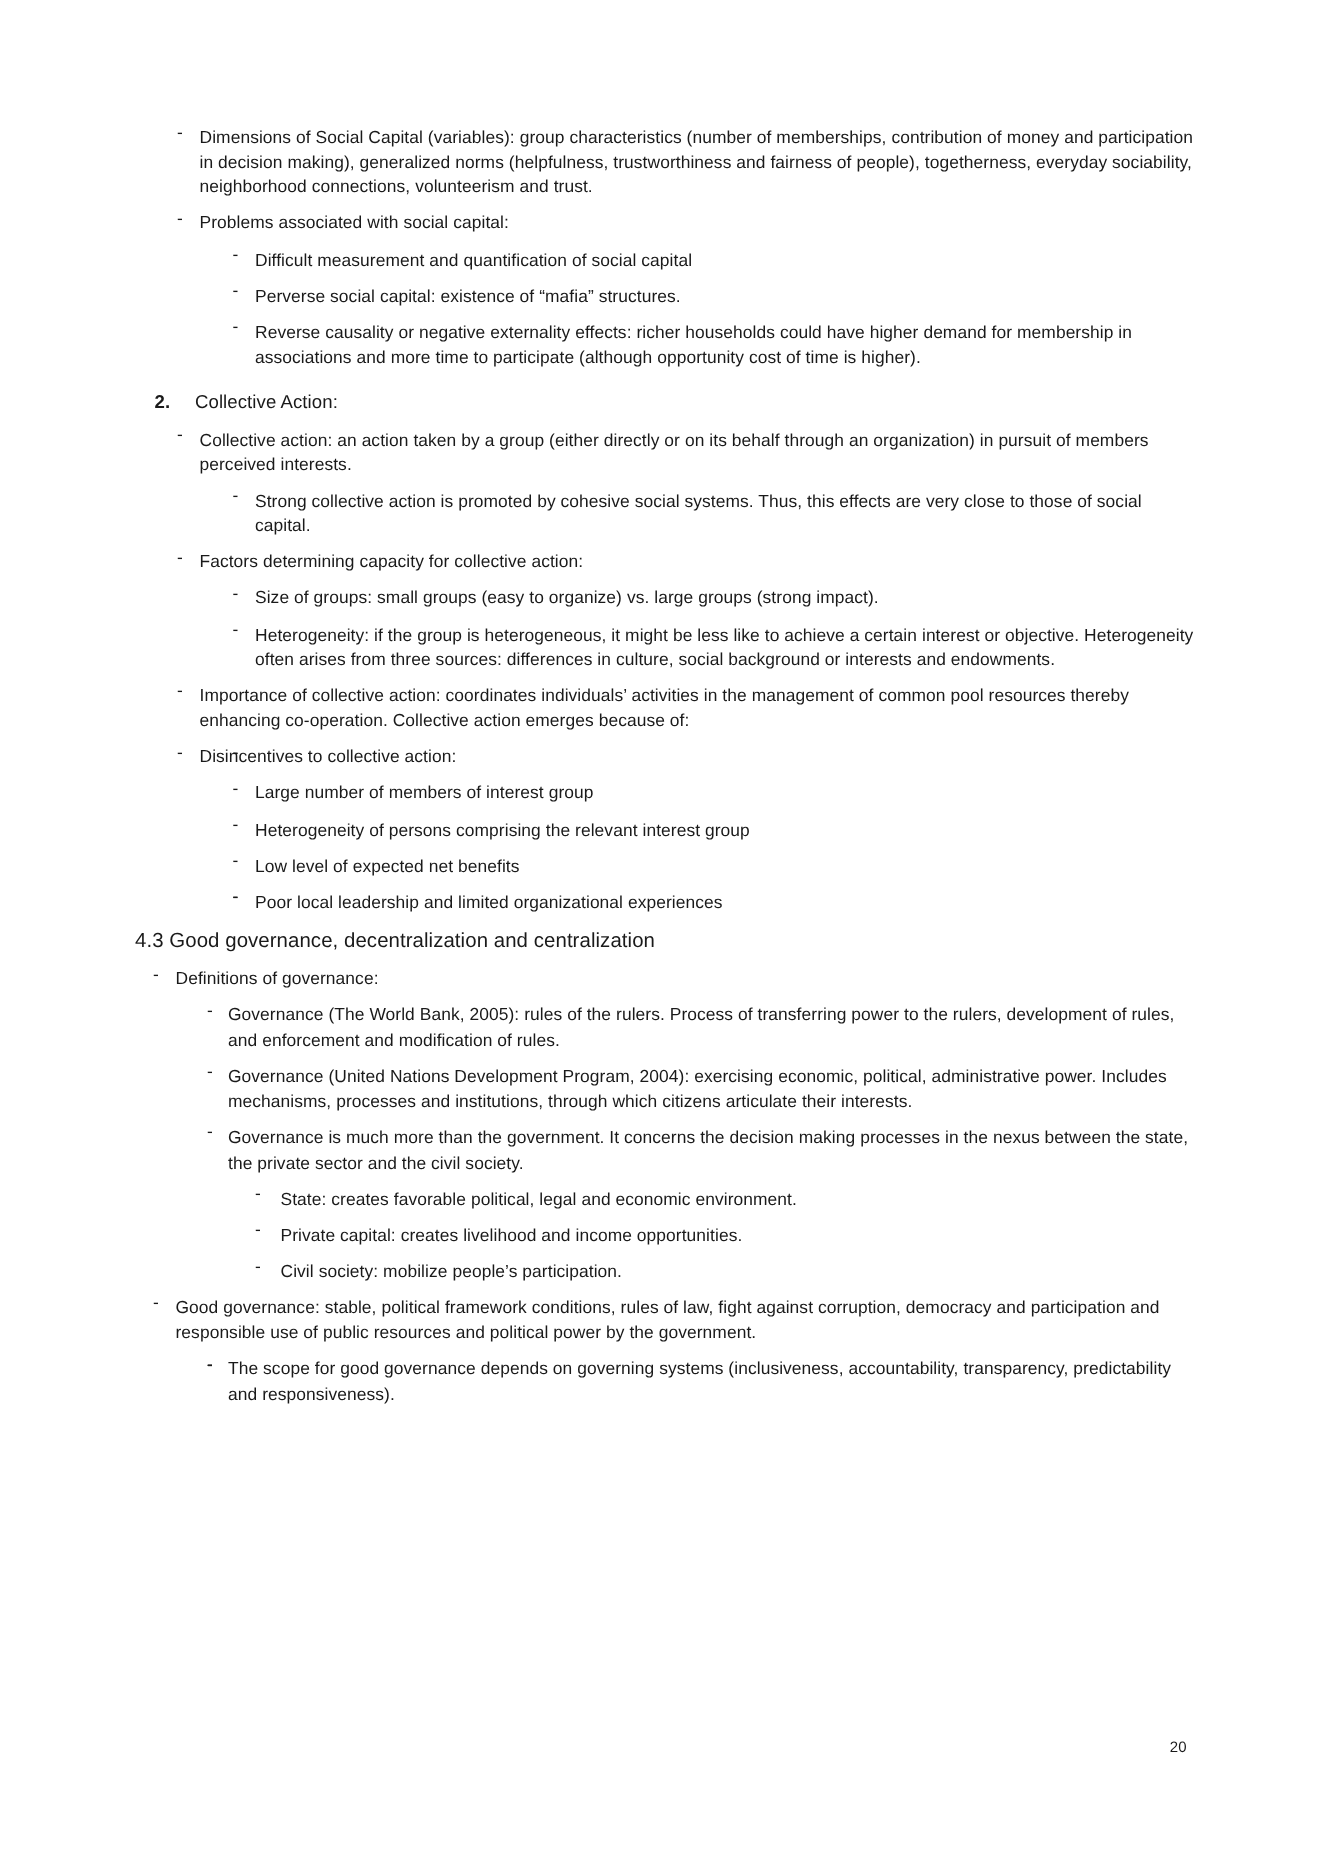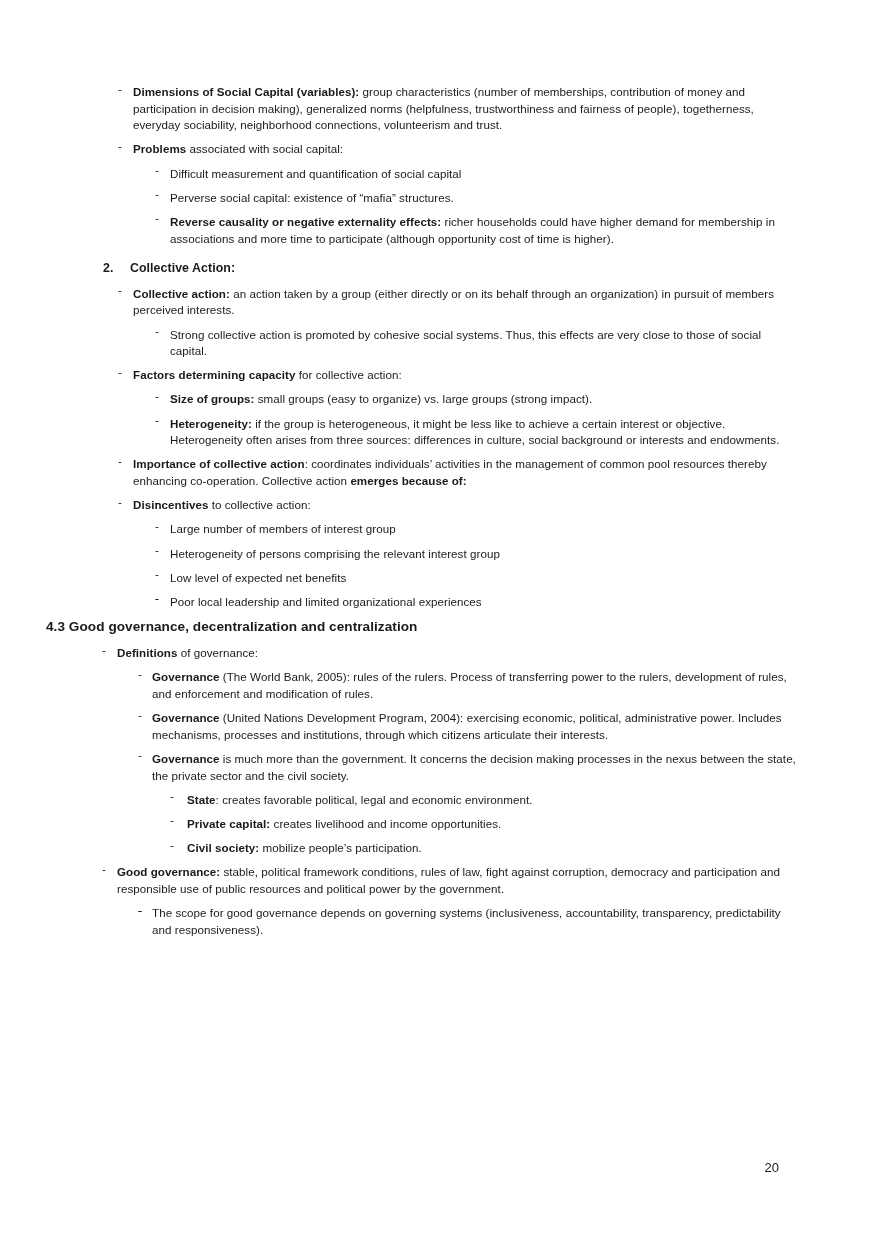--- a/index.html
+++ b/index.html
@@ -22,52 +22,52 @@
     top: 84px;
     right: 84px;
   }
   .item {
     position: relative;
     font-size: 11.6px;
     line-height: 16.6px;
     margin-bottom: 7.6px;
     letter-spacing: 0.05px;
   }
-  .item .b { font-weight: bold; }
+  .item .b { font-weight: normal; }
   .dash {
     position: absolute;
     top: -3.5px;
     font-weight: normal;
   }
   .num {
     position: absolute;
     left: 103px;
     font-weight: bold;
   }
   
   .lv-n  { padding-left: 130px; margin-top: 13px; margin-bottom: 9px; font-weight: bold; font-size: 12.4px; }
   .lv-b1 { padding-left: 133px; }
   .lv-b1 > .dash { left: 118px; }
   .lv-b2 { padding-left: 170px; }
   .lv-b2 > .dash { left: 155px; }
   
-  .lv-h  { padding-left: 46px; font-weight: bold; font-size: 13.6px; line-height: 17px; margin-top: 6px; margin-bottom: 10px; }
+  .lv-h  { padding-left: 90px; font-weight: bold; font-size: 13.6px; line-height: 17px; margin-top: 6px; margin-bottom: 10px; }
   
   .lv-c1 { padding-left: 117px; }
   .lv-c1 > .dash { left: 102px; }
   .lv-c2 { padding-left: 152px; }
   .lv-c2 > .dash { left: 138px; }
   .lv-c3 { padding-left: 187px; }
   .lv-c3 > .dash { left: 170px; }
 
   .page-number {
     position: absolute;
-    right: 101px;
+    right: 89px;
     top: 1160px;
-    font-size: 13px;
+    font-size: 10px;
     color: #1a1a1a;
   }
 </style>
 </head>
 <body>
 
 <div class="page">
   <div class="doc" id="doc">
       <div class="item lv-b1"><span class="dash">-</span><span class="b">Dimensions of Social Capital (variables):</span><span class=""> group characteristics (number of memberships, contribution of money and participation in decision making), generalized norms (helpfulness, trustworthiness and fairness of people), togetherness, everyday sociability, neighborhood connections, volunteerism and trust.</span></div>
       <div class="item lv-b1"><span class="dash">-</span><span class="b">Problems</span><span class=""> associated with social capital:</span></div>

